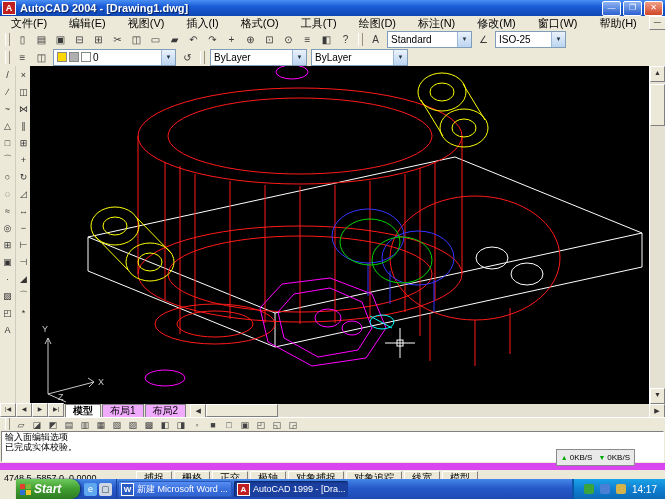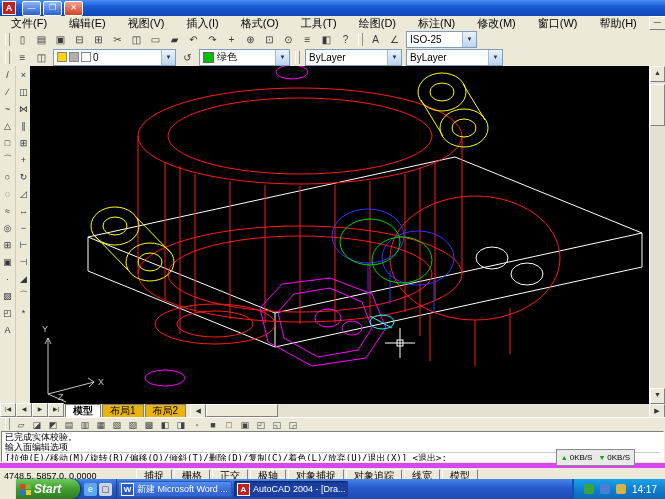--- a/index.html
+++ b/index.html
@@ -54,21 +54,21 @@
     flex-direction:column;border-left:1px solid #fff;}
   .scbtn{height:14px;background:#ece9d8;border:1px solid;border-color:#fff #808080 #808080 #fff;
     font-size:7px;text-align:center;line-height:12px;color:#333;}
   .vthumb{height:40px;margin-top:2px;background:#ece9d8;border:1px solid;border-color:#fff #808080 #808080 #fff;}
   .vfill{flex:1;}
 
   
   .tabsrow{position:absolute;left:0;top:404px;right:0;height:13px;background:#ece9d8;display:flex;align-items:flex-end;}
   .tnav{width:14px;height:12px;font-size:6px;text-align:center;line-height:11px;background:#ece9d8;
     border:1px solid;border-color:#fff #808080 #808080 #fff;color:#333;}
-  .tab{padding:0 7px;height:12px;line-height:12px;font-size:10px;background:#eab308;border:1px solid #808080;
+  .tab{padding:0 7px;height:12px;line-height:12px;font-size:10px;background:#f0abfc;border:1px solid #808080;
     border-bottom:none;margin-left:1px;white-space:nowrap;}
   .tab.active{background:#fff;font-weight:bold;}
   .hscroll{flex:1;height:13px;display:flex;margin-left:4px;background:#e4e1d2;}
   .hthumb{width:70px;background:#ece9d8;border:1px solid;border-color:#fff #808080 #808080 #fff;}
   .hfill{flex:1;}
   .hbtn{width:14px;height:13px;font-size:7px;line-height:11px;text-align:center;background:#ece9d8;
     border:1px solid;border-color:#fff #808080 #808080 #fff;color:#333;}
 
   
   .solidsbar{position:absolute;left:0;top:417px;right:0;height:13px;background:#ece9d8;display:flex;
@@ -83,21 +83,21 @@
   .cmd-prompt{border-top:1px solid #ccc;}
 
   
   .netmeter{position:absolute;right:30px;top:449px;height:15px;background:#e9e9e9;border:1px solid #8a8a8a;
     display:flex;align-items:center;padding:0 4px;font-size:8px;z-index:20;}
   .net-arrow-up{color:#0a0;font-size:7px;margin-right:2px;}
   .net-arrow-down{color:#0a0;font-size:7px;margin:0 2px 0 6px;}
 
   
   .statusbar{position:absolute;left:0;top:463px;right:0;height:16px;background:#ece9d8;display:flex;
-    align-items:center;border-top:5px solid #d946ef;padding-left:4px;}
+    align-items:center;border-top:7px solid #d946ef;padding-left:4px;}
   .coords{width:132px;font-size:9px;white-space:nowrap;}
   .sbtn{height:13px;line-height:12px;padding:0 7px;margin-right:2px;font-size:10px;background:#ece9d8;
     border:1px solid;border-color:#fff #808080 #808080 #fff;white-space:nowrap;}
 
   
   .taskbar{position:absolute;left:16px;top:479px;right:0;height:20px;display:flex;align-items:stretch;
     background:linear-gradient(180deg,#4687e9 0%,#2659c9 45%,#1e4bb4 100%);}
   .startbtn{width:60px;display:flex;align-items:center;padding-left:4px;gap:3px;color:#fff;
     font-style:italic;font-weight:bold;font-size:12px;border-radius:0 9px 9px 0;
     background:linear-gradient(180deg,#6fca5d 0%,#3f9c2f 50%,#2d7d20 100%);box-shadow:1px 0 2px #0a2a6a;}
@@ -119,62 +119,62 @@
     background:linear-gradient(180deg,#1aa3e8,#0f7fd0 50%,#0b6ab8);border-left:2px solid #0a57a8;}
   .trayico{width:10px;height:10px;border-radius:2px;}
 </style>
 </head>
 <body>
 
 <div id="screen">
 
   <div class="titlebar">
     <div class="app-icon">A</div>
+    <div class="title-text">AutoCAD 2004 - [Drawing1.dwg]</div>
     <div class="winbtn">—</div>
     <div class="winbtn">❐</div>
     <div class="winbtn close">✕</div>
   </div>
 
   <div class="menubar">
     <div class="repeat"><span class="menu-item">文件(F)</span><span class="menu-item">编辑(E)</span><span class="menu-item">视图(V)</span><span class="menu-item">插入(I)</span><span class="menu-item">格式(O)</span><span class="menu-item">工具(T)</span><span class="menu-item">绘图(D)</span><span class="menu-item">标注(N)</span><span class="menu-item">修改(M)</span><span class="menu-item">窗口(W)</span><span class="menu-item">帮助(H)</span></div>
     <div class="mdi-btns">
       <div class="mdibtn">—</div>
       <div class="mdibtn">❐</div>
       <div class="mdibtn close">✕</div>
     </div>
   </div>
 
   <div class="tb tb1">
     <div class="grip"></div>
     <div class="repeat"><div class="tbtn">▯</div><div class="tbtn">▤</div><div class="tbtn">▣</div><div class="tbtn">⊟</div><div class="tbtn">⊞</div><div class="tbtn">✂</div><div class="tbtn">◫</div><div class="tbtn">▭</div><div class="tbtn">▰</div><div class="tbtn">↶</div><div class="tbtn">↷</div><div class="tbtn">+</div><div class="tbtn">⊕</div><div class="tbtn">⊡</div><div class="tbtn">⊙</div><div class="tbtn">≡</div><div class="tbtn">◧</div><div class="tbtn">?</div></div>
     <div class="grip"></div>
     <div class="tbtn">A</div>
+    <div class="combo" style="width:80px">
+      <span>Standard</span>
+      <span class="arrow">▼</span>
+    </div>
     <div class="tbtn">∠</div>
     <div class="combo" style="width:66px">
       <span>ISO-25</span>
       <span class="arrow">▼</span>
     </div>
   </div>
 
   <div class="tb tb2">
     <div class="grip"></div>
     <div class="repeat"><div class="tbtn">≡</div><div class="tbtn">◫</div></div>
     <div class="combo" style="width:118px">
       <span class="mini" style="background:#ffd700"></span>
       <span class="mini" style="background:#b0b0b0"></span>
       <span class="mini" style="background:#ffffff"></span>
       <span>0</span>
       <span class="arrow">▼</span>
     </div>
     <div class="repeat"><div class="tbtn">↺</div></div>
-    <div class="combo" style="width:86px">
-      <span class="sw" style="background:#00c000"></span>
-      <span>绿色</span>
-      <span class="arrow">▼</span>
-    </div>
     <div class="grip"></div>
     <div class="combo" style="width:92px">
       <span>ByLayer</span>
       <span class="arrow">▼</span>
     </div>
     <div class="combo" style="width:92px">
       <span>ByLayer</span>
       <span class="arrow">▼</span>
     </div>
   </div>
@@ -340,23 +340,22 @@
     </div>
   </div>
 
   <div class="solidsbar">
     <div class="grip"></div>
     <div class="repeat"><div class="sobtn">▱</div><div class="sobtn">◪</div><div class="sobtn">◩</div><div class="sobtn">▤</div><div class="sobtn">▥</div><div class="sobtn">▦</div><div class="sobtn">▧</div><div class="sobtn">▨</div><div class="sobtn">▩</div><div class="sobtn">◧</div><div class="sobtn">◨</div><div class="sobtn">◦</div><div class="sobtn">■</div><div class="sobtn">□</div><div class="sobtn">▣</div><div class="sobtn">◰</div><div class="sobtn">◱</div><div class="sobtn">◲</div></div>
   </div>
 
   <div class="command">
     <div class="cmd-inner">
+      <div class="cmd-line">输入面编辑选项</div>
       <div class="cmd-line">已完成实体校验。</div>
-      <div class="cmd-line">输入面编辑选项</div>
-      <div class="cmd-line cmd-prompt">[拉伸(E)/移动(M)/旋转(R)/偏移(O)/倾斜(T)/删除(D)/复制(C)/着色(L)/放弃(U)/退出(X)] &lt;退出&gt;:</div>
     </div>
   </div>
 
   <div class="netmeter">
     <span class="net-arrow-up">▲</span>
     <span>0KB/S</span>
     <span class="net-arrow-down">▼</span>
     <span>0KB/S</span>
   </div>
 
@@ -378,21 +377,21 @@
     <div class="quicklaunch">
       <div class="qbtn" style="background:#5fa8f0">e</div>
       <div class="qbtn" style="background:#cfd6e4;color:#345">▢</div>
     </div>
     <div class="taskitem">
       <span class="task-ico word">W</span>
       <span>新建 Microsoft Word ...</span>
     </div>
     <div class="taskitem active">
       <span class="task-ico acad">A</span>
-      <span>AutoCAD 2004 - [Dra...</span>
+      <span>AutoCAD 1999 - [Dra...</span>
     </div>
     <div class="tbspacer"></div>
     <div class="tray">
       <span class="trayico" style="background:#3aa53a"></span>
       <span class="trayico" style="background:#4a7fd6"></span>
       <span class="trayico" style="background:#d6b24a"></span>
       <span>14:17</span>
     </div>
   </div>
 

